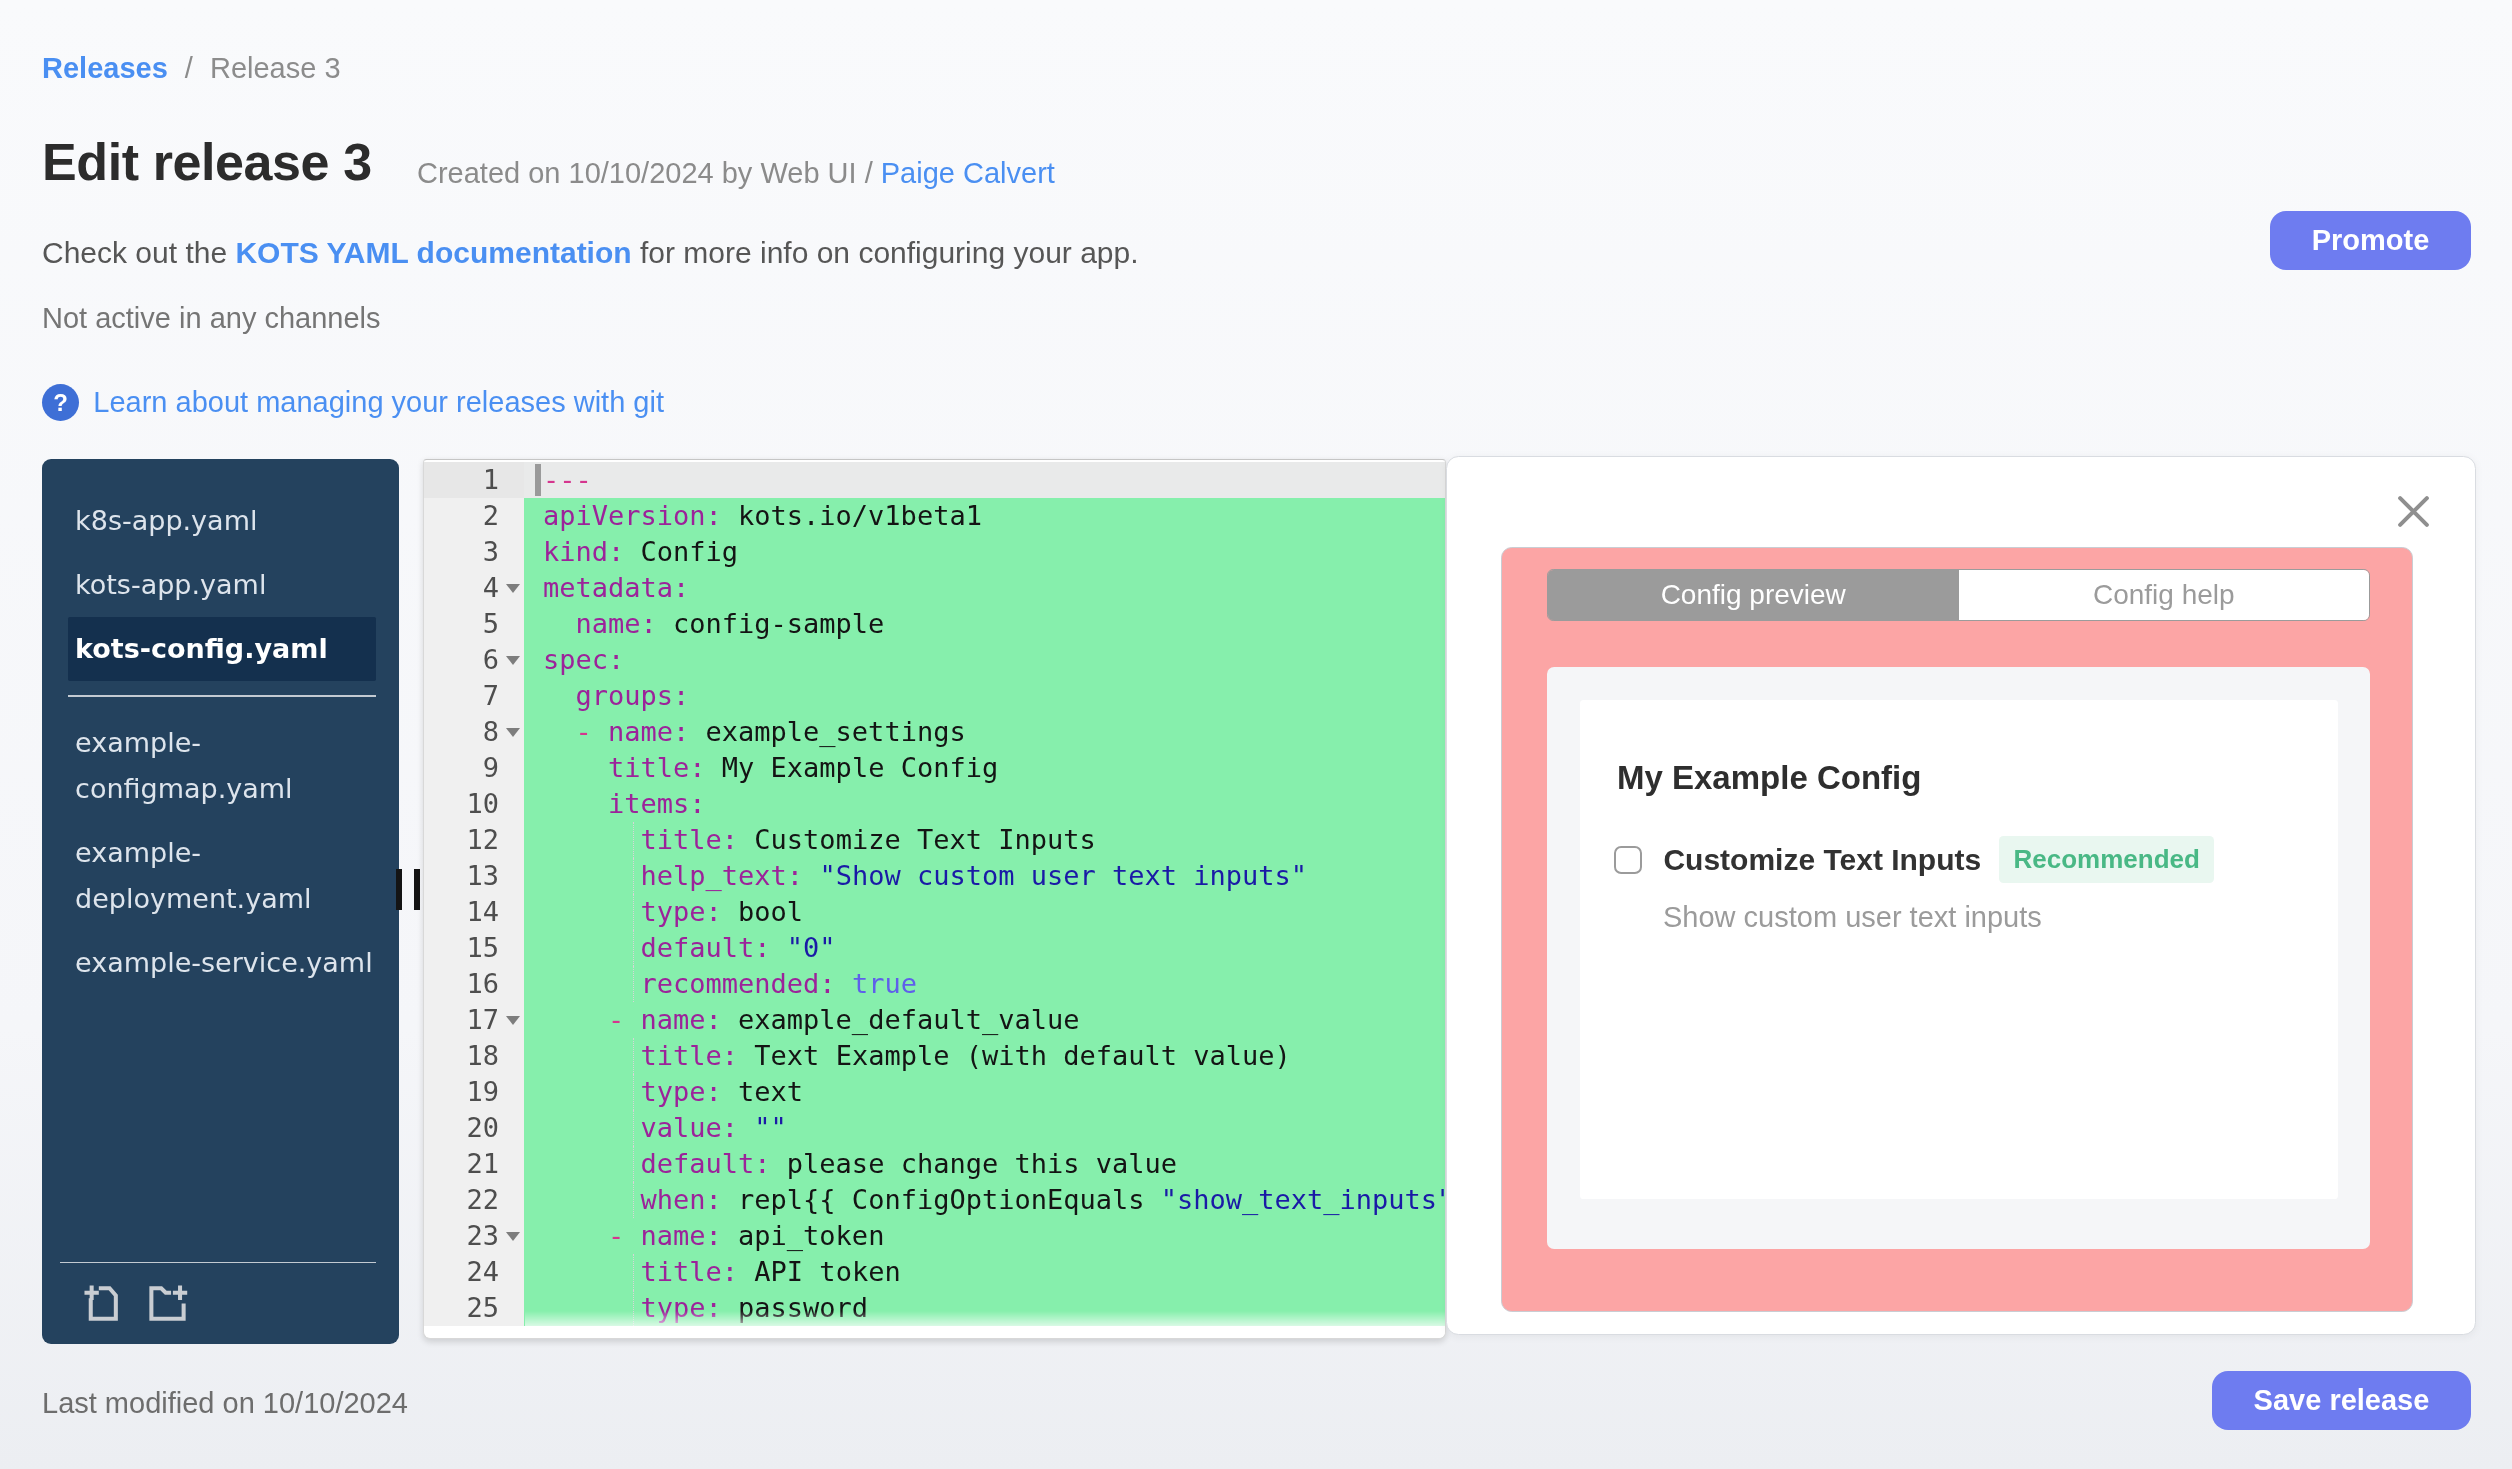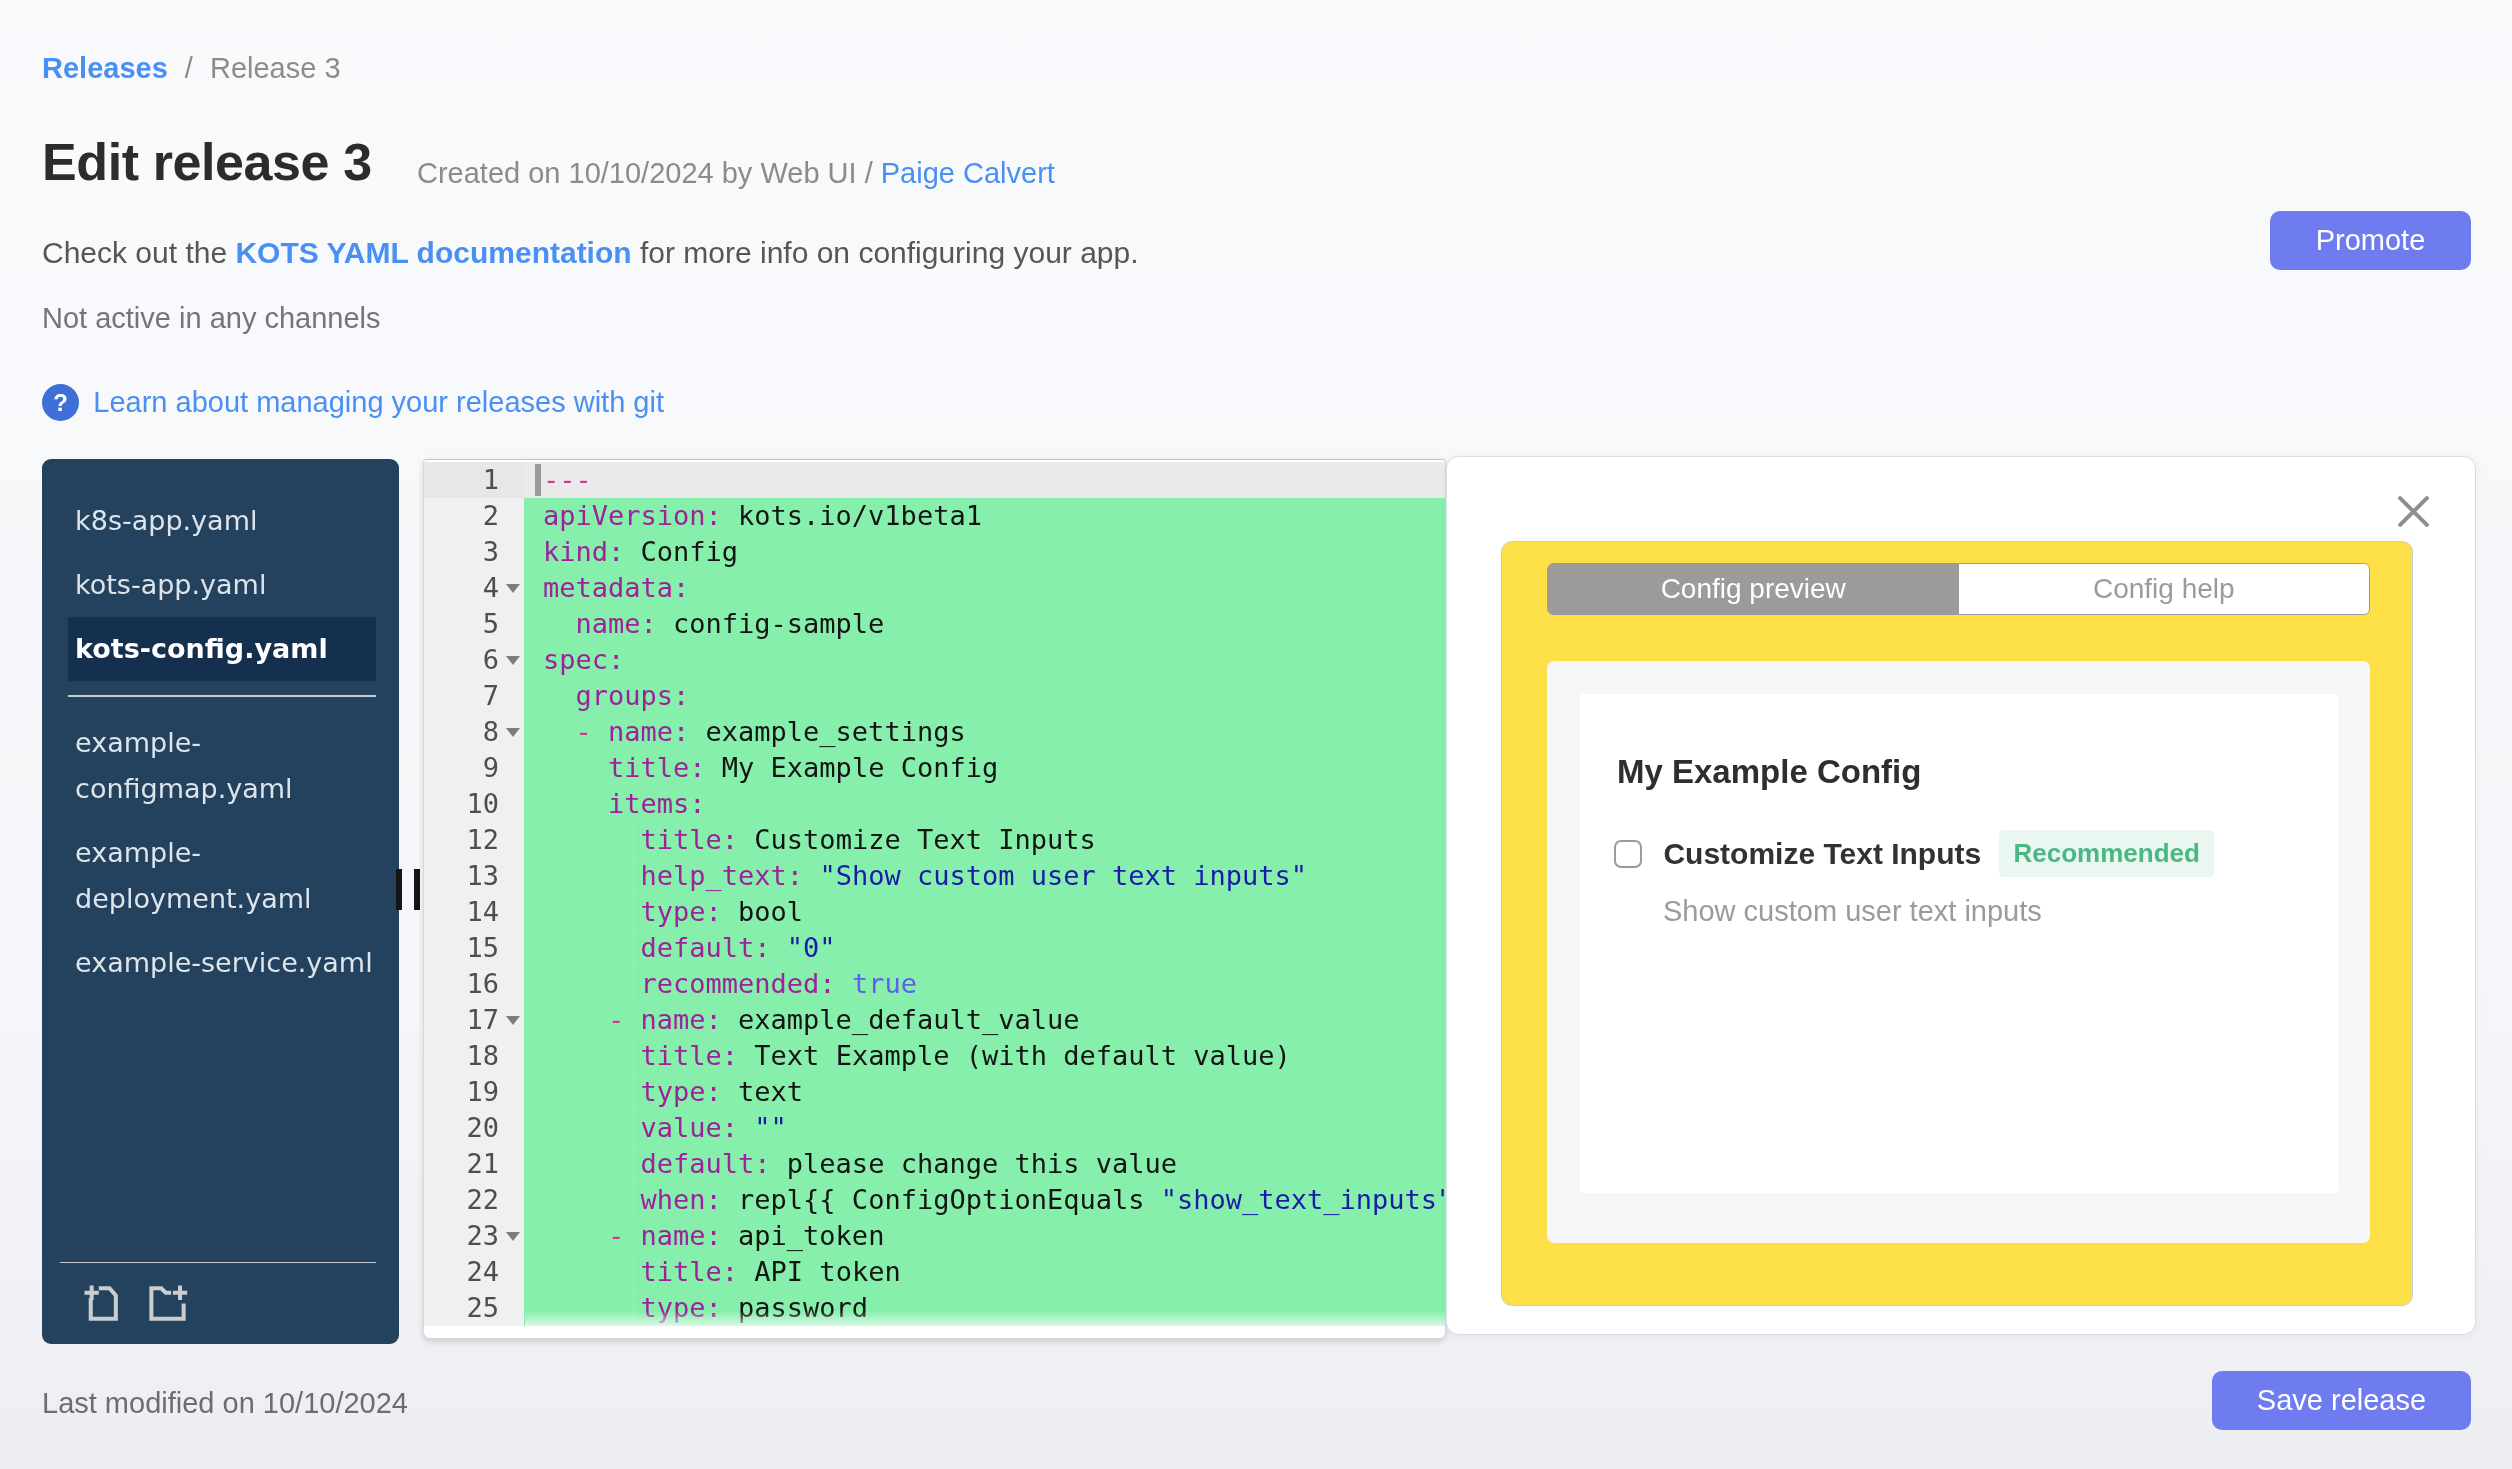--- a/index.html
+++ b/index.html
@@ -24,22 +24,22 @@
   .doc-line { position:absolute; left:42px; top:234px; font-size:30px; line-height:37px; color:#565656; }
   .doc-link { color:var(--accent-blue); font-weight:600; }
 
   .channel-status { position:absolute; left:42px; top:300px; font-size:29px; line-height:36px; color:#757575; }
 
   .git-row { position:absolute; left:42px; top:382px; height:41px; display:flex; align-items:center; gap:14.3px; }
   .help-icon { width:37px; height:37px; border-radius:50%; background:var(--help-circle-blue); color:#fff;
     font-size:24px; font-weight:bold; display:flex; align-items:center; justify-content:center; }
   .git-link { font-size:29px; color:var(--accent-blue); }
 
-  .btn { position:absolute; background:var(--button-purple); color:#fff; font-weight:normal; font-size:29px;
-    border:none; border-radius:10px; cursor:pointer; font-family:inherit; }
+  .btn { position:absolute; background:var(--button-purple); color:#fff; font-weight:bold; font-size:29px;
+    border:none; border-radius:16px; cursor:pointer; font-family:inherit; }
   .btn-promote { right:41px; top:211px; width:201px; height:59px; }
   .btn-save { right:41px; top:1371px; width:259px; height:59px; }
 
   
   .sidebar { position:absolute; left:42px; top:459px; width:357px; height:885px;
     background:var(--sidebar-bg); border-radius:9px; }
   .file-list { padding:30px 23px 0 18px; font-family:"DejaVu Sans",sans-serif;margin-left:8px; }
   .file-item { font-size:27px; line-height:46px; padding:9px 0 9px 7.1px; color:#dde4ec;
     cursor:pointer; overflow-wrap:break-word; border-radius:1.8px; }
   .file-item.selected { background:var(--sidebar-selected-bg); color:#fff; font-weight:bold; }
@@ -77,22 +77,22 @@
   .tk-b { color:var(--tok-bool); }
   .tk-t { color:#141414; }
   .editor-fade { position:absolute; left:101px; right:0; bottom:0; height:27px;
     background:linear-gradient(180deg,rgba(255,255,255,0),rgba(255,255,255,.92) 75%); pointer-events:none; }
 
   
   .preview-panel { position:absolute; left:1446px; top:456px; width:1030px; height:879px;
     background:#fff; border:1.8px solid #d9dce1; border-radius:12.5px; box-shadow:0 1.8px 9px rgba(0,0,0,.05); }
   .close-btn { position:absolute; right:41px; top:34px; width:41px; height:41px; cursor:pointer; }
   .close-btn svg { stroke:#8f8f8f; stroke-width:4.5; stroke-linecap:round; }
-  .preview-card { position:absolute; left:54px; top:84px; width:912px; height:765px;
-    border:1.8px solid #c9cdd3; border-radius:10.7px; background:#fde047; }
+  .preview-card { position:absolute; left:54px; top:90px; width:912px; height:765px;
+    border:1.8px solid #c9cdd3; border-radius:10.7px; background:#fca5a5; }
   .tab-bar { position:absolute; left:45px; top:20.5px; width:823px; height:52px; display:flex;
     border:1.8px solid var(--tab-gray); border-radius:6.2px; overflow:hidden; }
   .tab { flex:1; display:flex; align-items:center; justify-content:center; font-size:28px; cursor:pointer; }
   .tab.active { background:var(--tab-gray); color:#fff; }
   .tab.inactive { background:#fff; color:var(--tab-gray); }
   .preview-gray { position:absolute; left:45px; top:119px; width:823px; height:582px;
     background:#f5f6f8; border-radius:7.1px; }
   .preview-white { position:absolute; left:33px; top:33px; width:758px; height:499px; background:#fff; border-radius:3.6px; }
   .cfg-title { position:absolute; left:37px; top:59px; font-size:33px; font-weight:bold; color:#2e2e2e; }
   .cfg-row { position:absolute; left:34px; top:136px; display:flex; align-items:center; }

